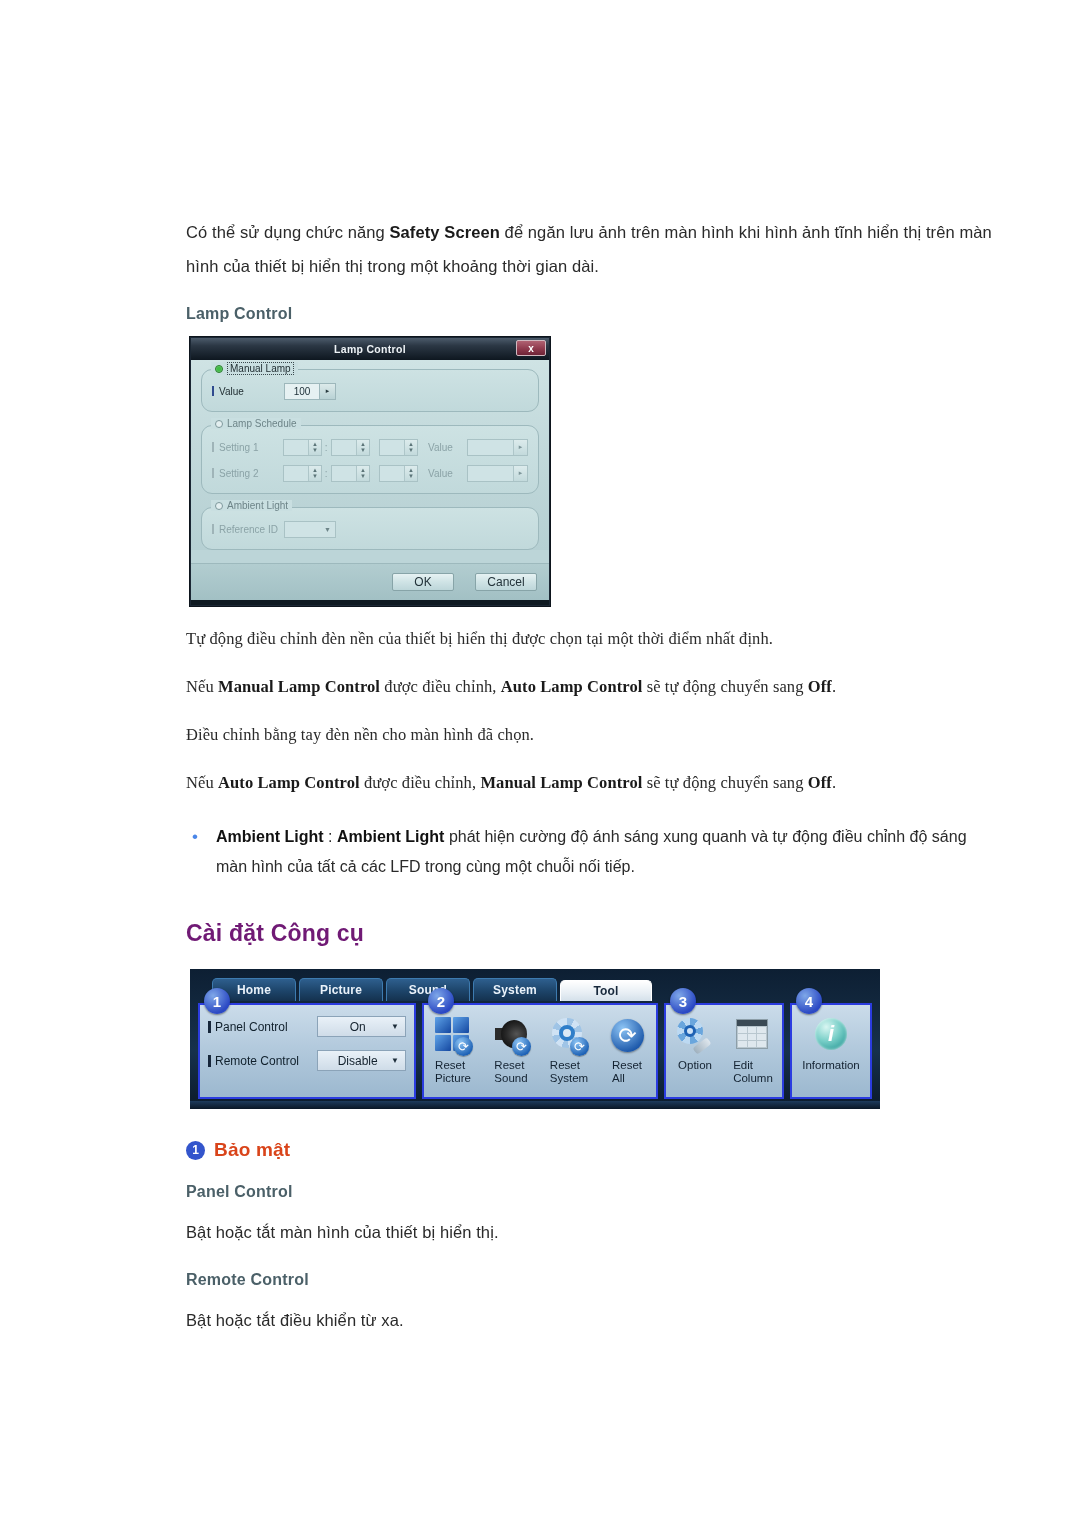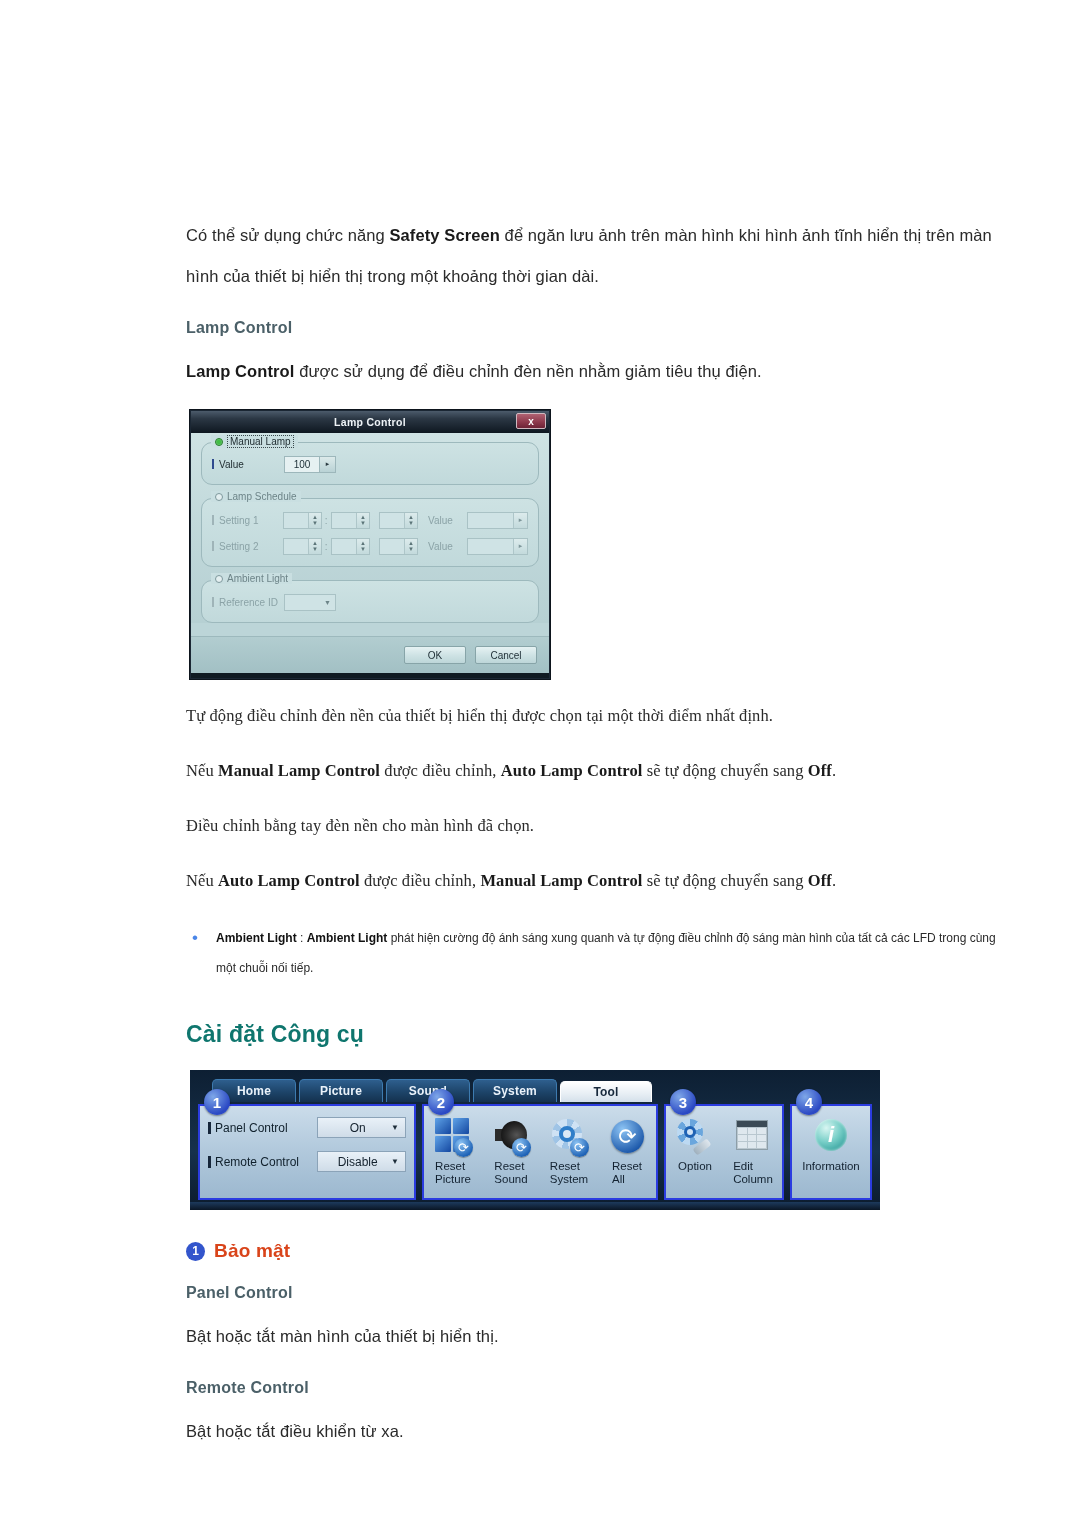--- a/index.html
+++ b/index.html
@@ -24,21 +24,21 @@
   .content {
     position: absolute;
     left: 186px;
     top: 215px;
     width: 812px;
   }
 
   
   .para {
     font-size: 16.5px;
-    line-height: 41px;
+    line-height: 34px;
     color: #2a2a2a;
     margin: 0 0 18px 0;
     letter-spacing: 0.1px;
   }
   .para b { font-weight: bold; color: #1a1a1a; }
 
   .subhead {
     font-size: 16px;
     font-weight: bold;
     color: #4b6068;
@@ -58,31 +58,31 @@
     flex: 0 0 30px;
     color: #4a86e8;
     font-size: 17px;
     line-height: 30px;
     text-align: left;
     padding-left: 6px;
     box-sizing: border-box;
   }
   .bullet-text {
     flex: 1 1 auto;
-    font-size: 12px;
+    font-size: 16px;
     line-height: 30px;
     color: #2a2a2a;
   }
   .bullet-text b { font-weight: bold; color: #111; }
 
   
   .h-blue {
     font-size: 23px;
     font-weight: bold;
-    color: #0f766e;
+    color: #701a75;
     margin: 38px 0 22px 0;
     letter-spacing: .2px;
   }
 
   
   .h-num {
     display: flex;
     align-items: center;
     margin: 30px 0 20px 0;
   }
@@ -281,24 +281,25 @@
     display: flex;
     justify-content: flex-end;
     gap: 9px;
     border-top: 1px solid #9db9bd;
   }
   .dlg-btn {
     width: 62px; height: 18px;
     background: linear-gradient(to bottom,#e6f2f3 0%,#cfe3e5 50%,#bdd6d9 100%);
     border: 1px solid #87a4a8;
     border-radius: 2px;
-    font-size: 10px;
+    font-size: 12px;
     color: #23333a;
     display: flex; align-items: center; justify-content: center;
     box-sizing: border-box;
+    margin-left: 12px;
   }
   .dlg-bottom-edge {
     height: 5px;
     background: #0f1a22;
   }
 
   
   .ribbon {
     position: relative;
     width: 690px;
@@ -514,21 +515,20 @@
 </head>
 <body>
 
 <div class="page">
   <div class="content">
 
     <p class="para"><span>Có thể sử dụng chức năng </span><b>Safety Screen</b><span> để ngăn lưu ảnh trên màn hình khi hình ảnh tĩnh hiển thị trên màn hình của thiết bị hiển thị trong một khoảng thời gian dài.</span></p>
 
     <div class="subhead">Lamp Control</div>
 
-    <p class="para"><b>Lamp Control</b><span> được sử dụng để điều chỉnh đèn nền nhằm giảm tiêu thụ điện.</span></p>
 
     <div class="dialog">
 
       <div class="dlg-title">
         <span class="dlg-title-text">Lamp Control</span>
         <span class="dlg-close">x</span>
       </div>
 
       <div class="dlg-body">
 

